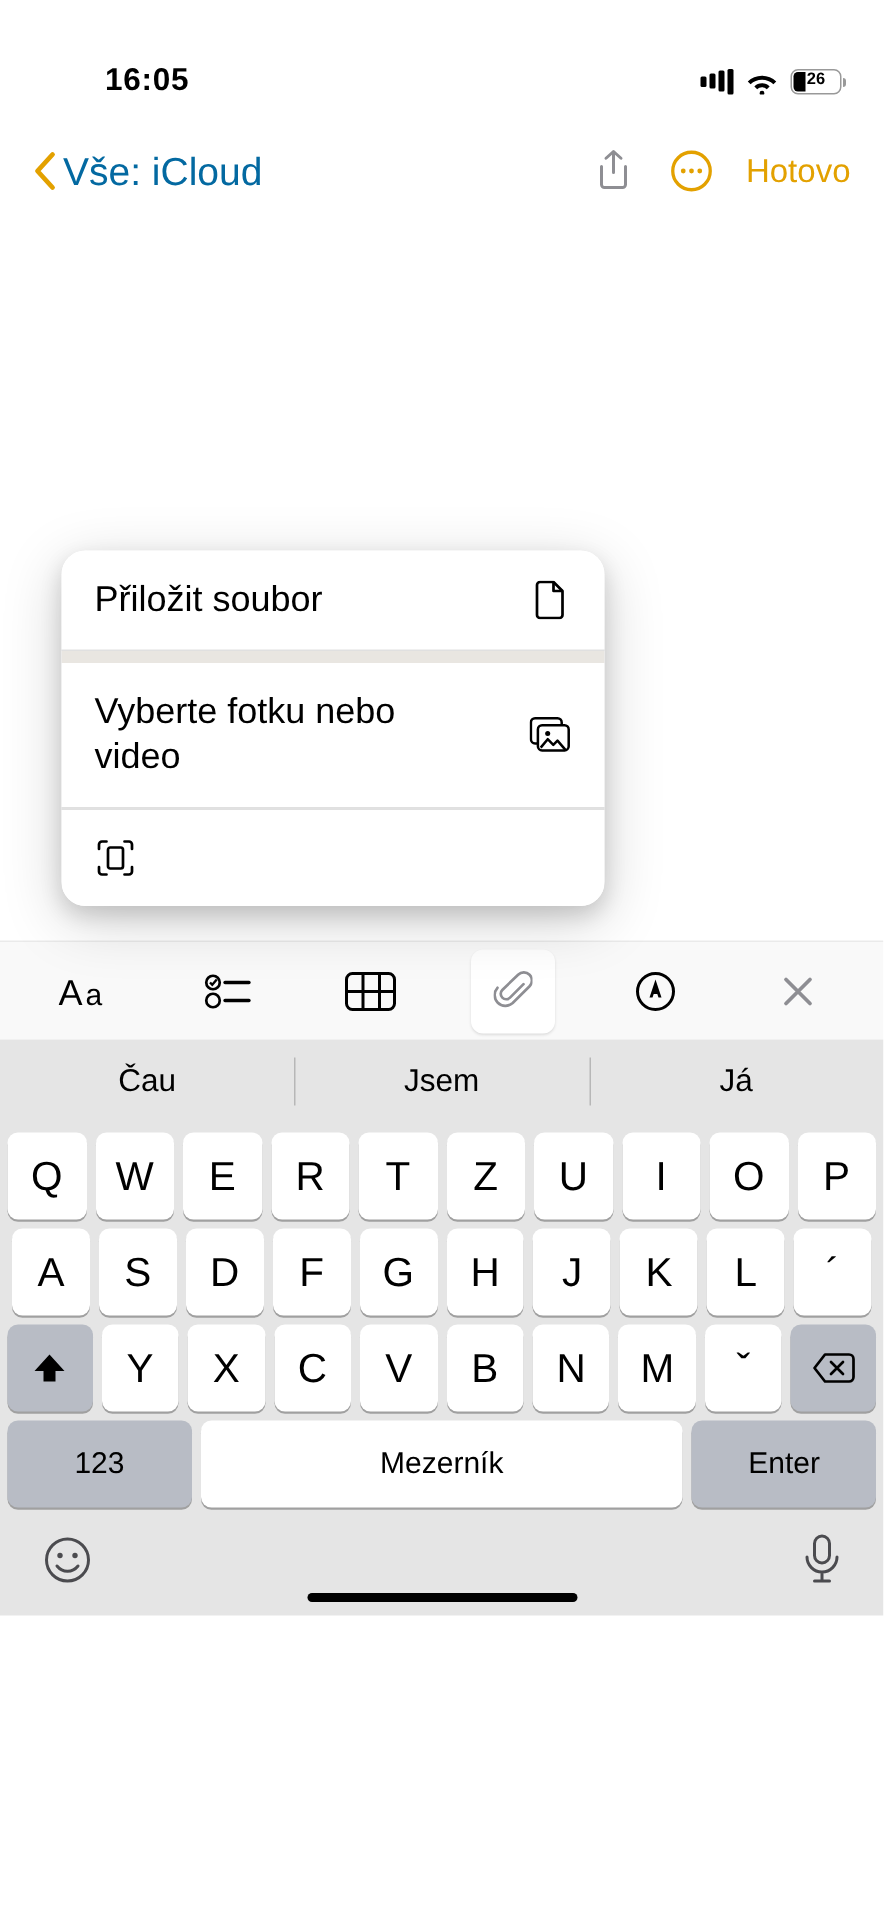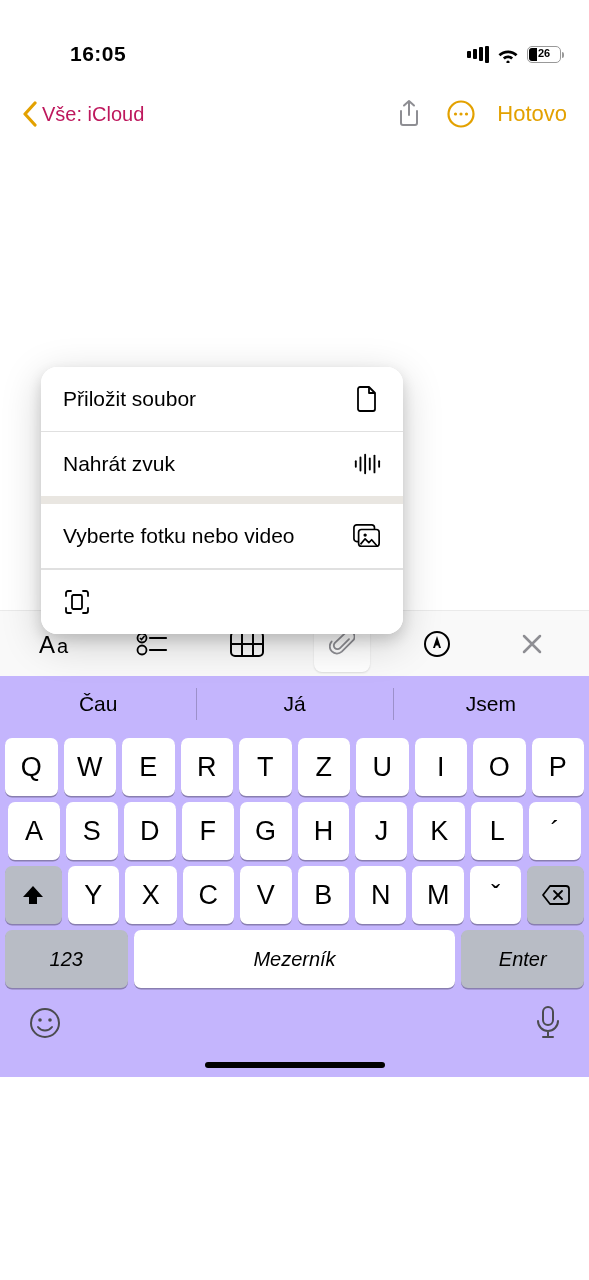--- a/index.html
+++ b/index.html
@@ -13,56 +13,56 @@
   .signal, .wifi, .battery { display: inline-flex; align-items: center; }
   .signal .bar { width:4px; margin-left:2px; background:#000; border-radius:1px; display:inline-block; }
   .battery-shell { width:34px; height:17px; border:1.5px solid #999; border-radius:5px; position:relative; display:flex; align-items:flex-start; justify-content:center; }
   .battery-shell::after { content:""; position:absolute; right:-4px; top:5px; width:2.5px; height:6px; background:#999; border-radius:0 2px 2px 0;}
   .battery-fill { position:absolute; left:1px; top:1px; bottom:1px; width:26%; background:#000; border-radius:3px 0 0 3px;}
   .battery-txt { font-size:11px; font-weight:600; position:relative; z-index:2; color:#000; }
 
   
   .nav { height: 60px; display:flex; align-items:center; padding: 0 22px; gap: 8px; }
   .nav-back { display:flex; align-items:center; color:#e3a100; }
-  .nav-back-label { font-size:20px; color:#be185d; margin-left:4px;text-align:right; }
+  .nav-back-label { font-size:26px; color:#0369a1; margin-left:4px;text-align:right; }
   .nav-spacer { flex:1; }
   .nav-icon { width:44px; height:44px; display:flex; align-items:center; justify-content:center; color:#8e8e93; }
   .nav-more { width:44px; height:44px; display:flex; align-items:center; justify-content:center; color:#e3a100; }
   .nav-done { font-size:22px; font-weight:400; color:#e3a100; margin-left:6px; }
 
   
   .note-area { flex:1; position:relative; }
 
   
   .popover { position:absolute; left:41px; top:223px; width:362px; border-radius:16px; background:#fff; box-shadow: 0 10px 40px rgba(0,0,0,.18), 0 6px 14px rgba(0,0,0,.14); overflow:hidden; }
-  .pop-item { display:flex; align-items:center; justify-content:space-between; padding:18px 22px; font-size:21px; color:#000; background:#fff; }
+  .pop-item { display:flex; align-items:center; justify-content:space-between; padding:18px 22px; font-size:24px; color:#000; background:#fff; }
   .pop-sep-thin { height:1px; background:rgba(0,0,0,.12); }
   .pop-sep-thick { height:8px; background:#e9e6e1; }
   .pop-item .pop-label { line-height:1.25; }
   .pop-ico { width:28px; height:28px; display:flex; align-items:center; justify-content:center; }
 
   
   .toolbar { height:66px; background:#f9f9f9; border-top:1px solid rgba(0,0,0,.06); display:flex; align-items:center; justify-content:space-around; padding:0 10px; }
   .tool-btn { width:56px; height:56px; display:flex; align-items:center; justify-content:center; color:#3a3a3c; }
   .tool-btn.active { background:#fff; border-radius:8px; box-shadow:0 1px 2px rgba(0,0,0,.12); }
   .tool-close { color:#8e8e93; }
 
   
-  .keyboard { background:#c4b5fd; padding-bottom:19px; }
+  .keyboard { background:#e5e5e5; padding-bottom:2px; }
   .predict { height:56px; display:flex; align-items:stretch; }
   .predict-cell { flex:1; display:flex; align-items:center; justify-content:center; font-size:21px; color:#000; position:relative; }
   .predict-cell + .predict-cell::before { content:""; position:absolute; left:0; top:12px; bottom:12px; width:1px; background:rgba(0,0,0,.2); }
   .krow { display:flex; padding:6px 5px 0 5px; gap:6px; }
   .key { flex:1; height:58px; background:#fff; border-radius:7px; box-shadow:0 1.5px 0 rgba(0,0,0,.3); display:flex; align-items:center; justify-content:center; font-size:27px; color:#000; }
   .key.fn { background:#b8bcc5; }
   .space { flex:4.2; font-size:20px; }
   .enter { flex:1.6; font-size:20px; background:#b8bcc5; }
   .k123 { flex:1.6; font-size:20px; background:#b8bcc5; }
   .row2pad { padding-left:8px; padding-right:8px; }
-  .krow.bottom { padding-top:6px;font-style:italic; }
+  .krow.bottom { padding-top:6px; }
   .kb-footer { height:70px; display:flex; align-items:center; justify-content:space-between; padding:0 28px; }
   .home-ind { position:absolute; left:50%; transform:translateX(-50%); bottom:9px; width:180px; height:6px; background:#000; border-radius:4px; }
 
   svg { display:block; }
 </style>
 </head>
 <body>
 <div class="screen">
 
   <div class="status-bar">
@@ -117,35 +117,20 @@
       <div class="pop-item">
         <span class="pop-label">Přiložit soubor</span>
         <span class="pop-ico">
           <svg width="22" height="26" viewBox="0 0 22 26">
               <path d="M4 1h9l6 6v16a2 2 0 01-2 2H4a2 2 0 01-2-2V3a2 2 0 012-2z" stroke="#000" stroke-width="1.8" fill="none" stroke-linejoin="round"></path>
               <path d="M13 1v6h6" stroke="#000" stroke-width="1.8" fill="none" stroke-linejoin="round"></path>
             </svg>
         </span>
       </div>
       <div class="pop-sep-thin"></div>
-      <div class="pop-item">
-        <span class="pop-label">Nahrát zvuk</span>
-        <span class="pop-ico">
-          <svg width="30" height="22" viewBox="0 0 30 22">
-              <g stroke="#000" stroke-width="2" stroke-linecap="round">
-                <line x1="3" y1="8" x2="3" y2="14"></line>
-                <line x1="8" y1="4" x2="8" y2="18"></line>
-                <line x1="13" y1="1" x2="13" y2="21"></line>
-                <line x1="18" y1="5" x2="18" y2="17"></line>
-                <line x1="23" y1="2" x2="23" y2="20"></line>
-                <line x1="28" y1="8" x2="28" y2="14"></line>
-              </g>
-            </svg>
-        </span>
-      </div>
       <div class="pop-sep-thick"></div>
       <div class="pop-item">
         <span class="pop-label" style="max-width:240px">Vyberte fotku nebo video</span>
         <span class="pop-ico">
           <svg width="30" height="26" viewBox="0 0 30 26">
               <rect x="1" y="1" width="22" height="18" rx="3" stroke="#000" stroke-width="1.8" fill="none"></rect>
               <rect x="6" y="6" width="22" height="18" rx="3" stroke="#000" stroke-width="1.8" fill="#fff"></rect>
               <circle cx="13" cy="12" r="1.8" fill="#000"></circle>
               <path d="M8 22l5-6 4 4 3-3 6 7" stroke="#000" stroke-width="1.8" fill="none" stroke-linejoin="round"></path>
             </svg>
@@ -202,22 +187,22 @@
     <div class="tool-btn tool-close">
       <svg width="24" height="24" viewBox="0 0 24 24">
           <path d="M4 4l16 16M20 4L4 20" stroke="#8e8e93" stroke-width="2.5" stroke-linecap="round"></path>
         </svg>
     </div>
   </div>
 
   <div class="keyboard">
     <div class="predict">
       <div class="predict-cell">Čau</div>
+      <div class="predict-cell">Jsem</div>
       <div class="predict-cell">Já</div>
-      <div class="predict-cell">Jsem</div>
     </div>
 
     <div class="krow">
       <div class="key">Q</div>
       <div class="key">W</div>
       <div class="key">E</div>
       <div class="key">R</div>
       <div class="key">T</div>
       <div class="key">Z</div>
       <div class="key">U</div>

